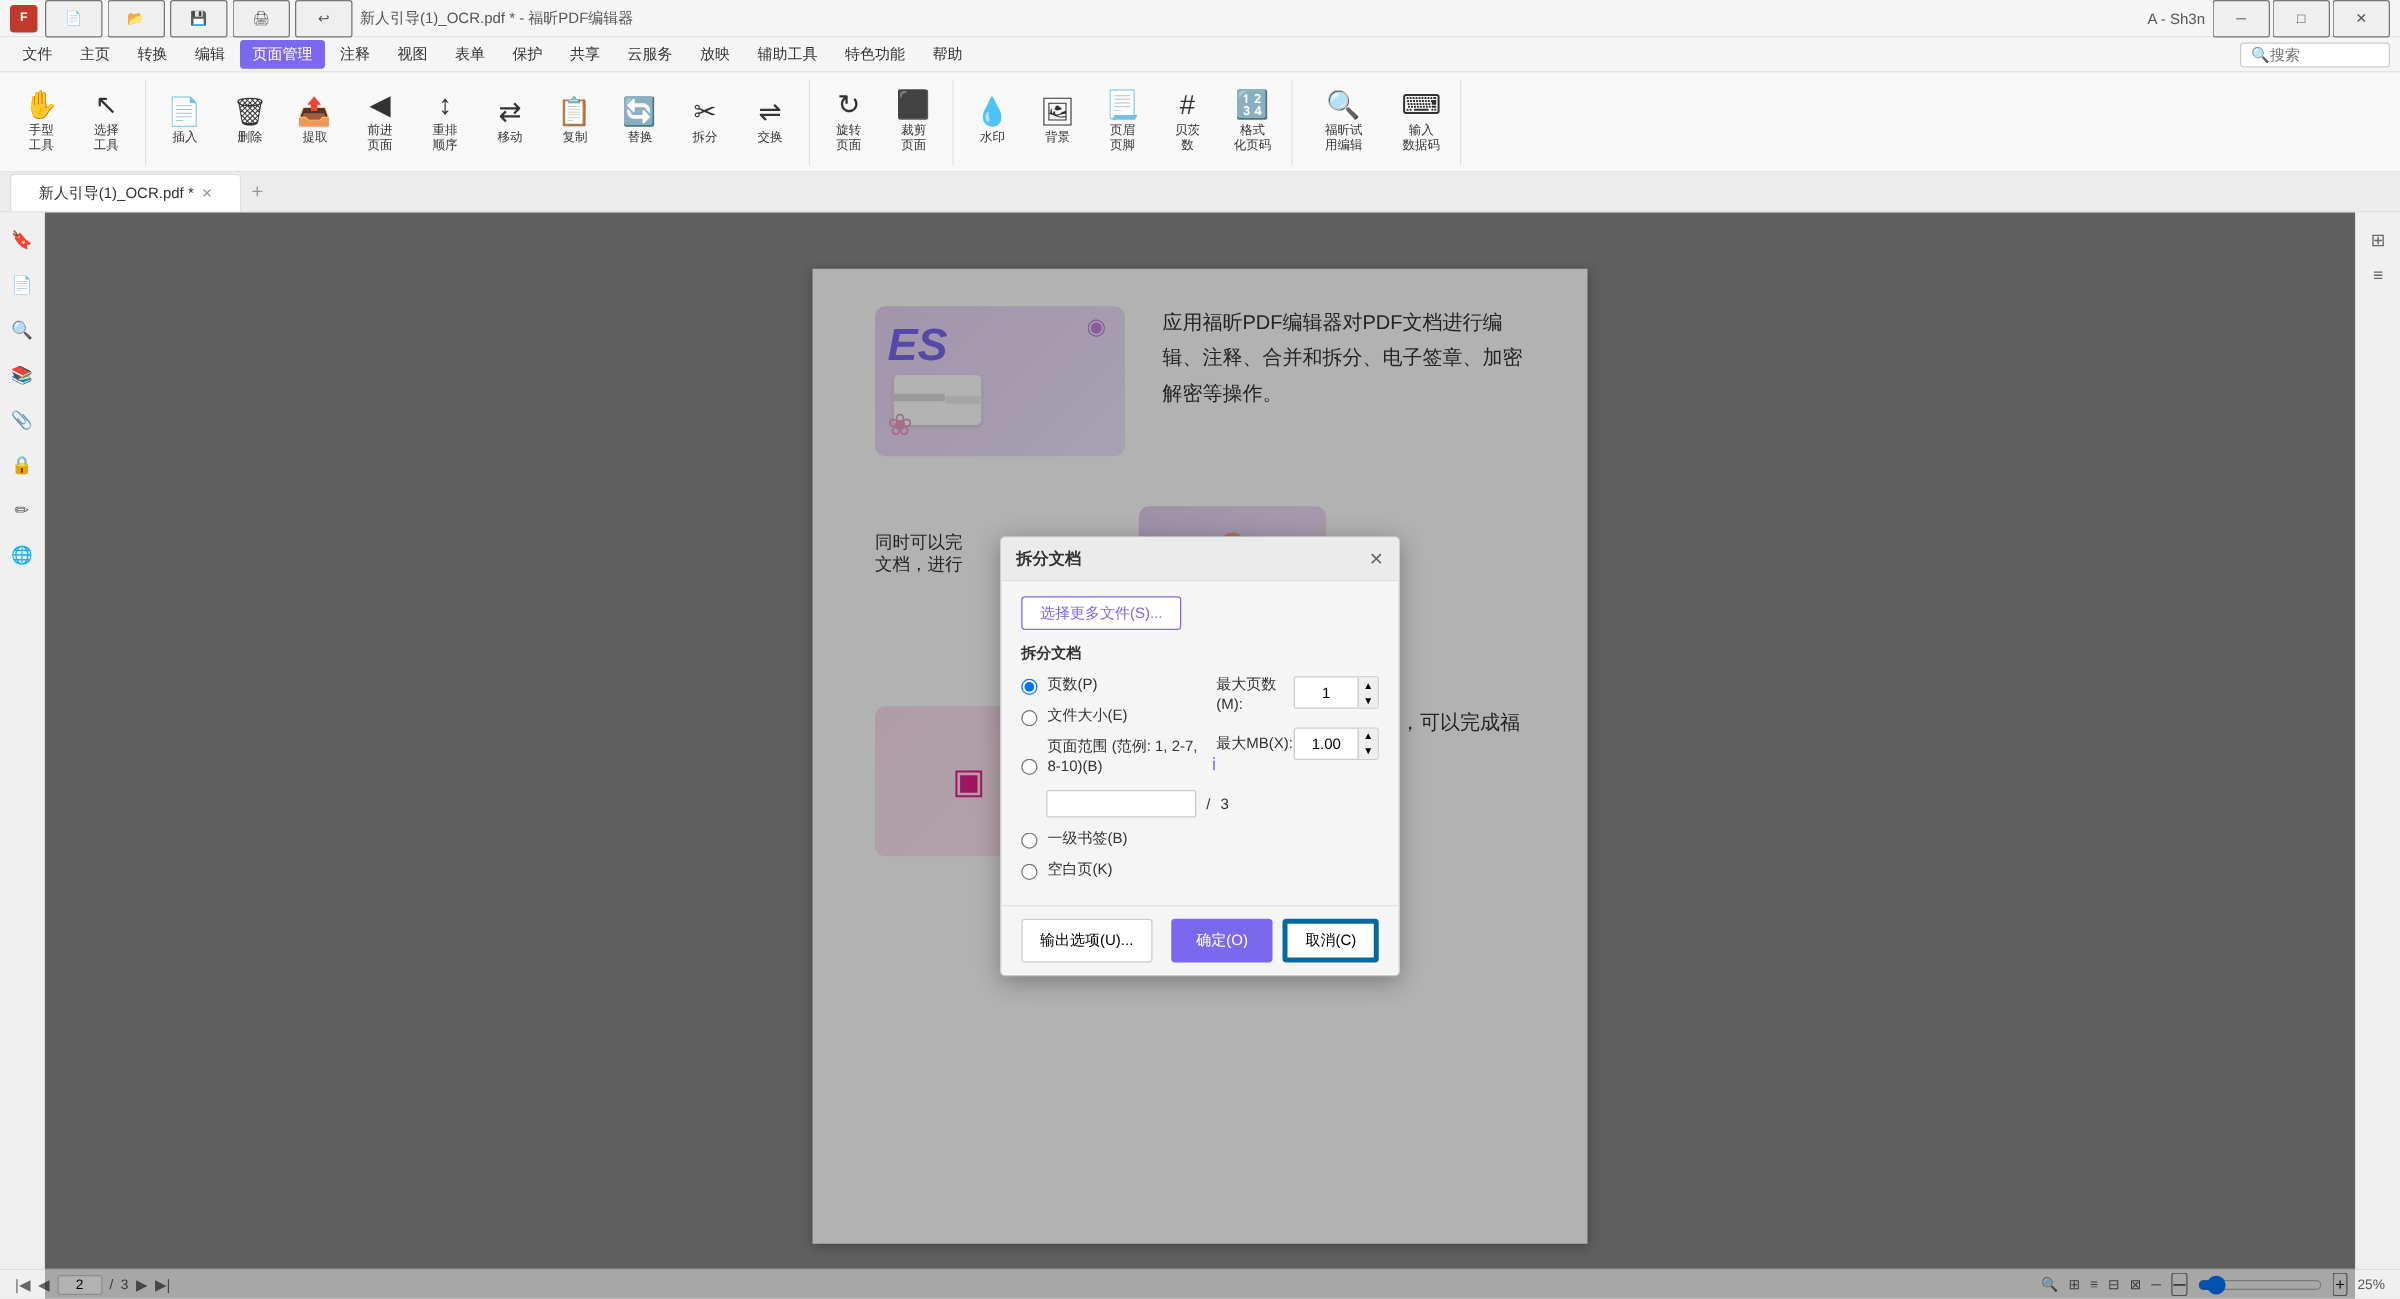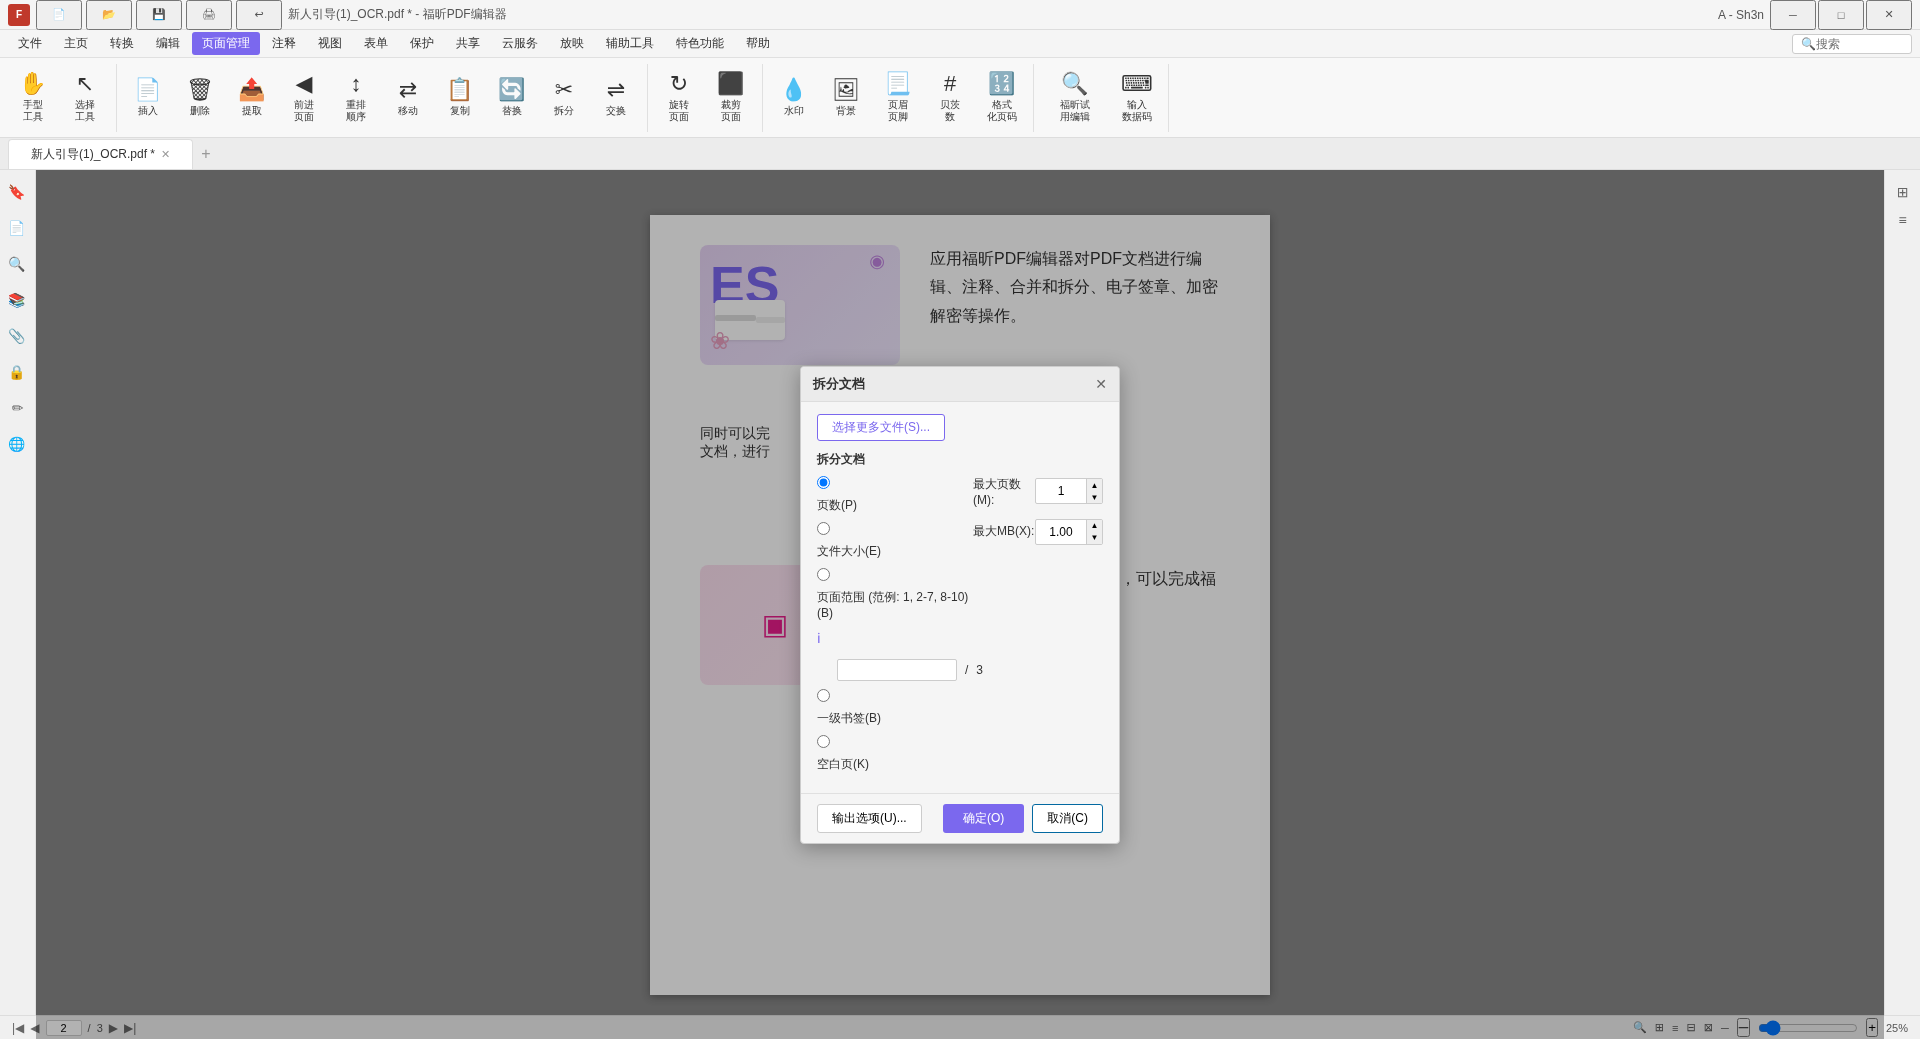--- a/index.html
+++ b/index.html
@@ -156,22 +156,22 @@
       flex-shrink: 0;
       position: relative;
       overflow: hidden;
     }
     .pdf-text { flex: 1; }
     .pdf-text p { font-size: 16px; line-height: 1.8; color: #333; }
     .pdf-text a { color: #9b59b6; text-decoration: underline; }
 
     
     .deco-es {
-      font-size: 52px; font-weight: bold; color: #7b68ee;
-      position: absolute; top: 10px; left: 10px;
+      font-size: 36px; font-weight: bold; color: #7b68ee;
+      position: absolute; top: 10px; left: 10px; font-style: italic;
     }
     .deco-card {
       position: absolute; width: 70px; height: 40px;
       background: white; border-radius: 4px;
       top: 55px; left: 15px;
       display: flex; align-items: center; justify-content: center;
       font-size: 8px; color: #999;
       box-shadow: 0 1px 3px rgba(0,0,0,0.1);
     }
     .pink-char {
@@ -240,21 +240,21 @@
     }
     #dialog-header .dialog-title { font-size: 13px; font-weight: bold; }
     #dialog-header .dialog-close { cursor: pointer; font-size: 14px; color: #666; background: none; border: none; }
     #dialog-body { padding: 12px 16px; }
     .select-files-btn {
       background: white; border: 1.5px solid #7b68ee; color: #7b68ee;
       padding: 4px 14px; border-radius: 3px; cursor: pointer; font-size: 12px; margin-bottom: 10px;
     }
     .dialog-section-label { font-size: 12px; color: #333; margin-bottom: 8px; font-weight: bold; }
     .radio-row {
-      display: flex; align-items: flex-start; gap: 8px; margin-bottom: 8px; font-size: 12px; flex-direction: column;
+      display: flex; align-items: flex-end; gap: 8px; margin-bottom: 8px; font-size: 12px;
     }
     .radio-row input[type=radio] { cursor: pointer; }
     .option-row {
       display: flex; align-items: center; justify-content: space-between;
       margin-bottom: 6px;
     }
     .option-label { font-size: 12px; color: #333; }
     .spin-input {
       display: flex; align-items: center; border: 1px solid #ccc; border-radius: 2px; background: white;
     }
@@ -270,21 +270,21 @@
     .info-icon { color: #7b68ee; cursor: pointer; font-size: 14px; }
     .page-total { font-size: 12px; color: #333; }
     .dialog-footer {
       padding: 10px 16px;
       display: flex;
       justify-content: space-between;
       border-top: 1px solid #e0e0e0;
     }
     .btn-output { background: white; border: 1px solid #ccc; padding: 5px 14px; border-radius: 3px; cursor: pointer; font-size: 12px; }
     .btn-confirm { background: #7b68ee; color: white; border: none; padding: 2px 20px; border-radius: 3px; cursor: pointer; font-size: 12px; }
-    .btn-cancel { background: white; border: 1px solid #0369a1; padding: 5px 14px; border-radius: 3px; cursor: pointer; font-size: 12px; }
+    .btn-cancel { background: white; border: 4px solid #0369a1; padding: 5px 14px; border-radius: 3px; cursor: pointer; font-size: 12px; }
 
     .search-box { display: flex; align-items: center; border: 1px solid #ccc; border-radius: 3px; background: white; padding: 2px 8px; width: 120px; }
     .search-box input { border: none; outline: none; font-size: 12px; width: 90px; }
   </style>
 </head>
 <body>
 
 <div id="titlebar">
   <div class="logo-area">
     <div class="app-logo">F</div>

